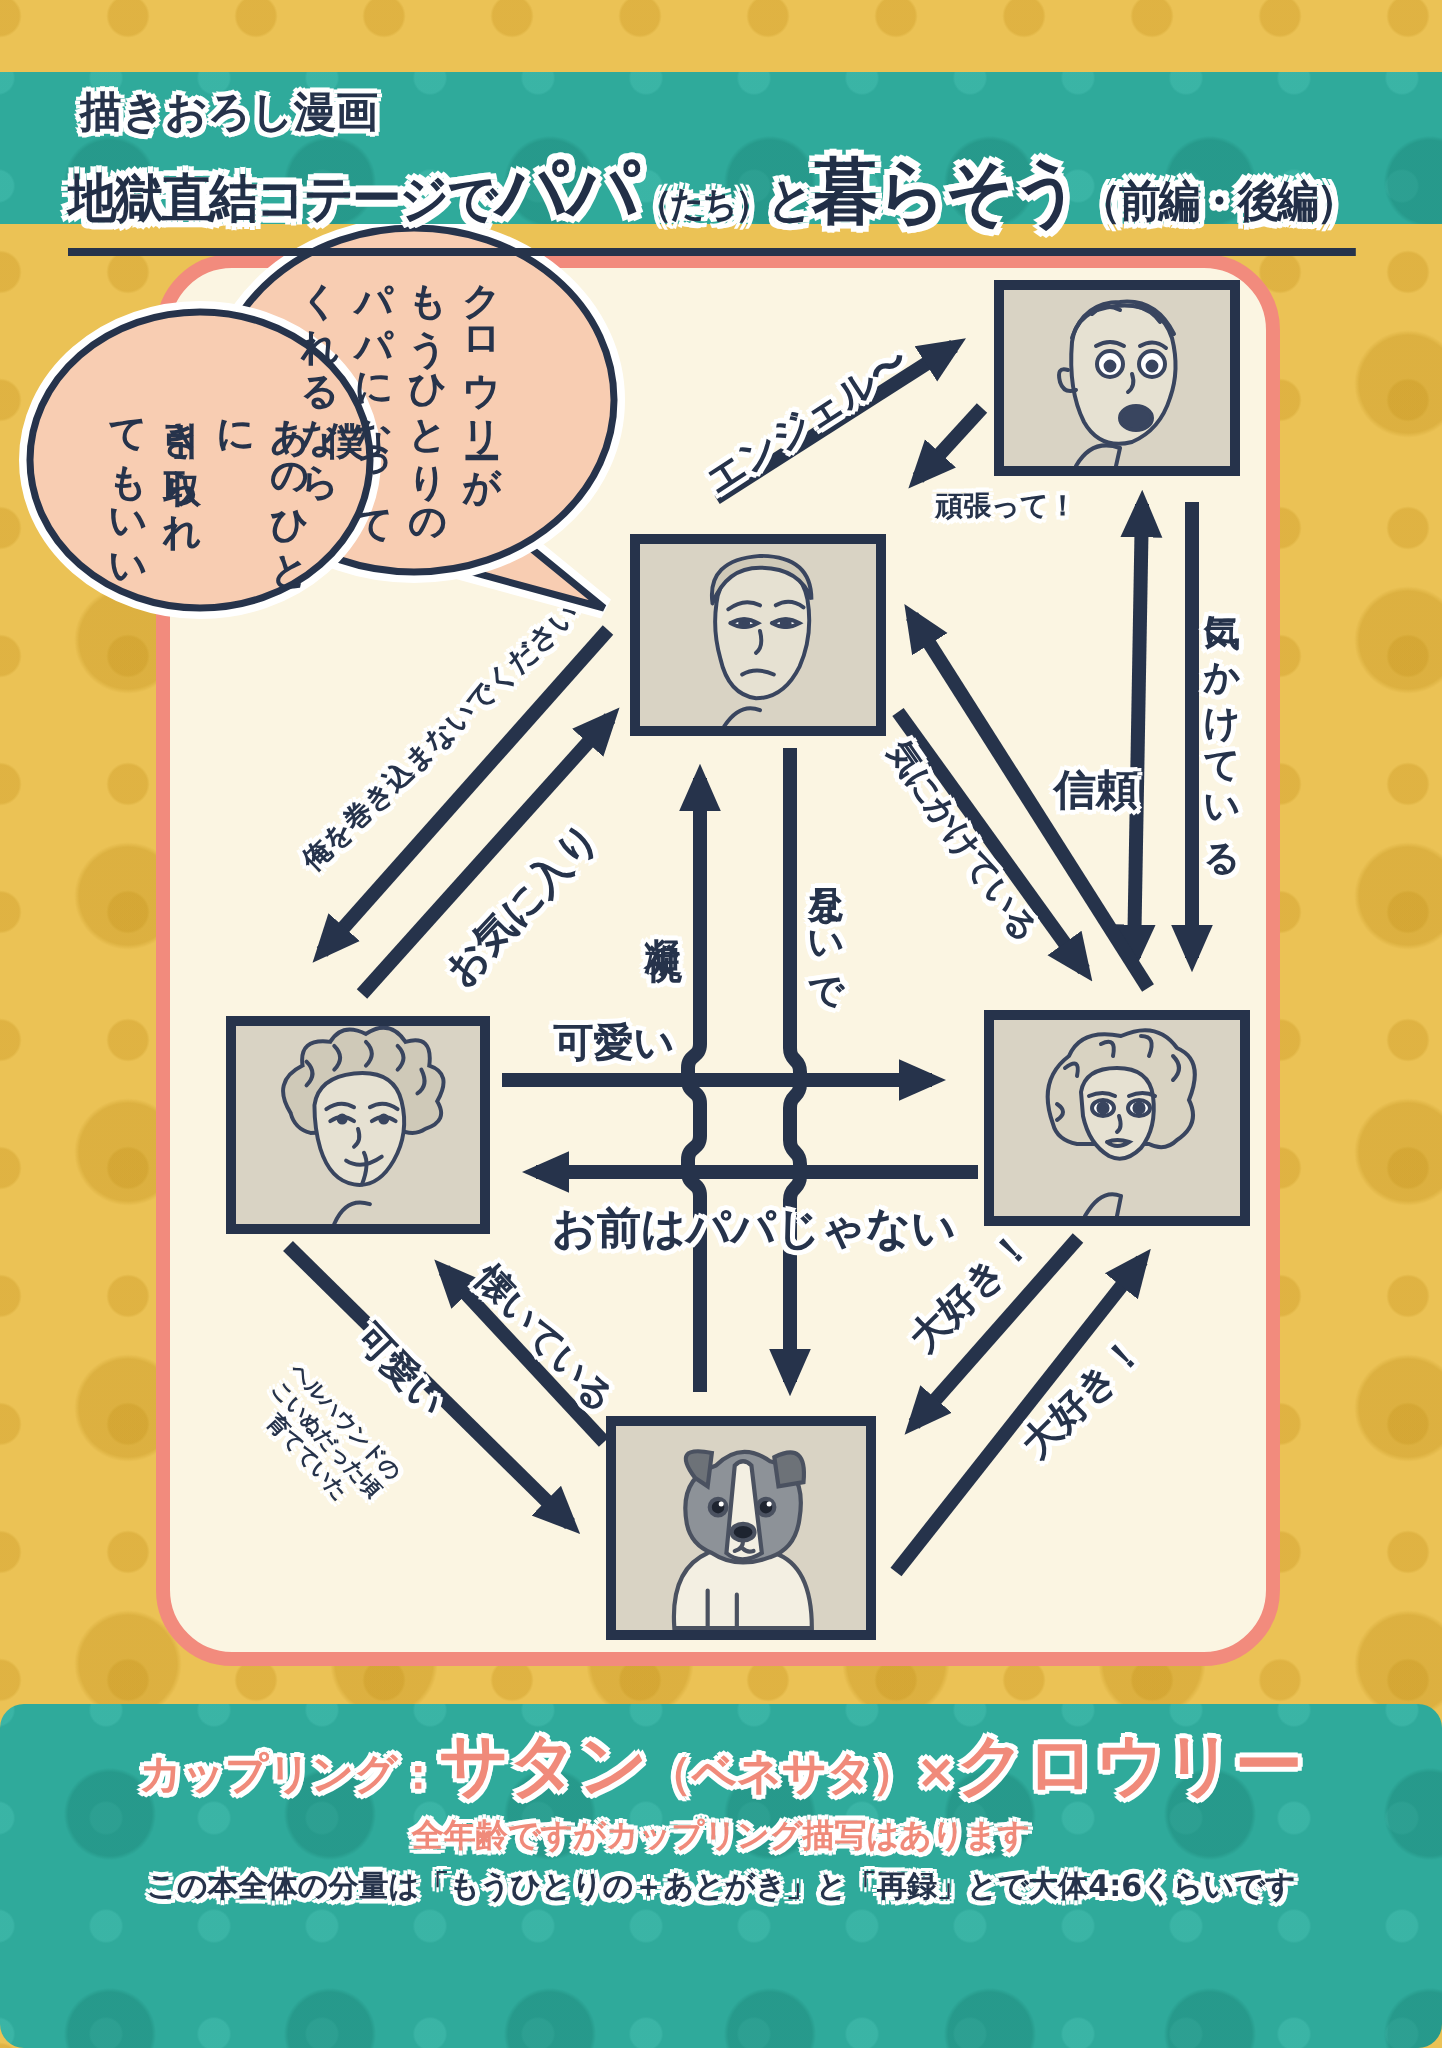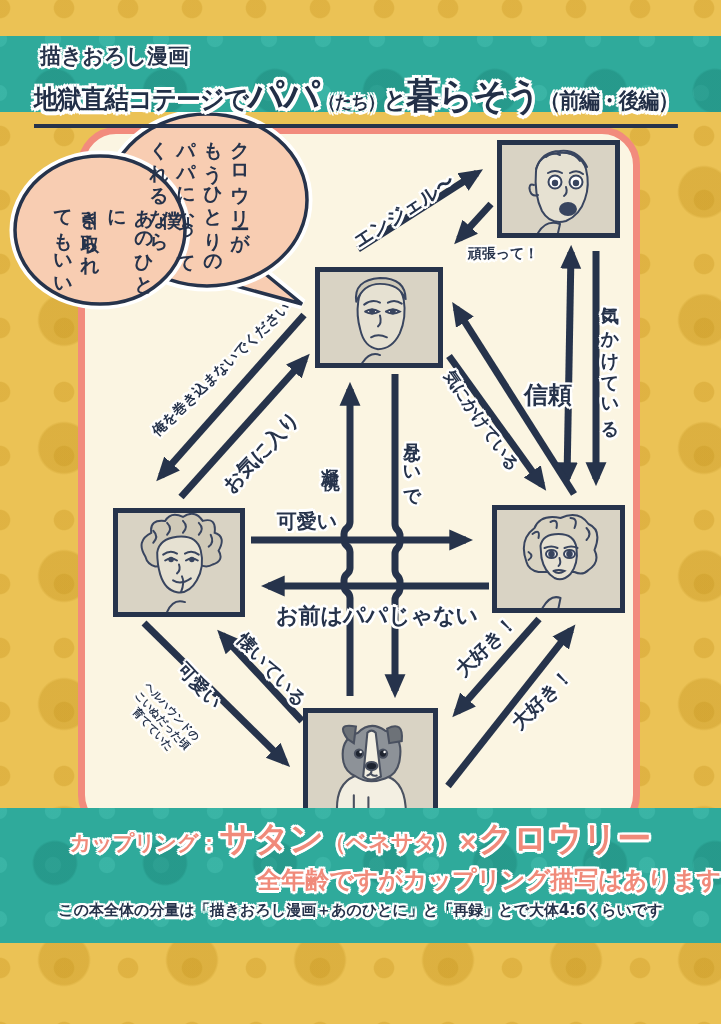--- a/index.html
+++ b/index.html
@@ -12,21 +12,21 @@
     background-size:128px 128px, 64px 64px;
     background-position:0 0, 32px 40px;}
   .teal{position:absolute;left:0;width:721px;background-color:#2faa9b;
     background-image:
       radial-gradient(closest-side, rgba(28,134,121,.45) 0 38%, transparent 42%),
       radial-gradient(closest-side, rgba(70,190,176,.5) 0 28%, transparent 32%);
     background-size:110px 110px, 54px 54px;
     background-position:0 0, 26px 30px;
     z-index:60;}
   .header{top:0;height:76px;margin-top:36px;}
-  .footerband{top:808px;height:135px;text-align:center;}
+  .footerband{top:852px;height:172px;text-align:center;border-radius:12px;}
   .ow{text-shadow:-2px -2px 0 #fff,2px -2px 0 #fff,-2px 2px 0 #fff,2px 2px 0 #fff,
       -2.5px 0 0 #fff,2.5px 0 0 #fff,0 -2.5px 0 #fff,0 2.5px 0 #fff;}
   .ow3{text-shadow:-3px -3px 0 #fff,3px -3px 0 #fff,-3px 3px 0 #fff,3px 3px 0 #fff,
       -3.5px 0 0 #fff,3.5px 0 0 #fff,0 -3.5px 0 #fff,0 3.5px 0 #fff;}
   .tag{position:absolute;top:6px;left:40px;font-size:21px;color:#26334b;}
   .title{position:absolute;top:34px;left:34px;color:#222f47;white-space:nowrap;
          border-bottom:4px solid #26334b;padding-bottom:3px;letter-spacing:-1px;
          transform:scaleX(.94);transform-origin:left center;}
   .t1{font-size:26px;} .tbig{font-size:38px;} .tsm{font-size:18px;}
   .tmid{font-size:24px;} .tbig2{font-size:36px;} .tmid2{font-size:22px;}
@@ -41,21 +41,21 @@
        white-space:pre-line;transform:translate(-50%,-50%);}
   .v{writing-mode:vertical-rl;letter-spacing:2px;}
   .bubsvg{position:absolute;left:0;top:0;z-index:50;}
   .bubtxt{position:absolute;color:#26334b;writing-mode:vertical-rl;
           white-space:pre-line;z-index:51;font-size:19px;line-height:1.42;
           letter-spacing:1px;}
   .intro{position:absolute;left:26px;top:292px;font-size:20px;line-height:1.28;
          color:#28365c;z-index:55;white-space:pre-line;}
   .coupling{margin-top:8px;color:#f08a7a;white-space:nowrap;}
   .cp1{font-size:21px;} .cpn{font-size:34px;} .cpo{font-size:22px;} .cpx{font-size:24px;}
-  .rating{margin-top:2px;font-size:24px;color:#f08a7a;text-align:right;}
+  .rating{margin-top:2px;font-size:16px;color:#f08a7a;}
   .order{margin-top:16px;font-size:18px;color:#26334b;}
   .ratio{margin-top:5px;font-size:15px;color:#26334b;}
   .sub15{font-size:10.5px;line-height:1.25;margin-top:1px;}
   .big15{font-size:18px;}
 </style>
 </head>
 <body>
 
 <div class="page">
 
@@ -178,21 +178,21 @@
         <ellipse cx="61" cy="50" rx="5.5" ry="4" fill="#1e2430"></ellipse>
         <path d="M61,54 Q61,58 57,59 M61,58 Q63,60 66,59"></path>
         <path d="M44,96 L44,78 M58,96 L58,80"></path>
       </g>
     </svg>
   </div>
 
   <div class="lbl ow" style="left:404px;top:211px;font-size:19px;transform:translate(-50%,-50%) rotate(-33deg);">エンジェル〜</div>
   <div class="lbl ow" style="left:503px;top:254px;font-size:14px;">頑張って！</div>
   <div class="lbl ow v" style="left:610px;top:362px;font-size:18px;">気にかけている</div>
-  <div class="lbl ow" style="left:548px;top:396px;font-size:24px;">信頼</div>
+  <div class="lbl ow" style="left:548px;top:396px;font-size:21px;">信頼</div>
   <div class="lbl ow" style="left:481px;top:421px;font-size:16.5px;transform:translate(-50%,-50%) rotate(55deg);">気にかけている</div>
   <div class="lbl ow" style="left:261px;top:452px;font-size:20px;transform:translate(-50%,-50%) rotate(-47deg);">お気に入り</div>
   <div class="lbl ow" style="left:221px;top:369px;font-size:14px;transform:translate(-50%,-50%) rotate(-44deg);white-space:nowrap;">俺を巻き込まないでください</div>
   <div class="lbl ow v" style="left:331px;top:456px;font-size:19px;">凝視</div>
   <div class="lbl ow v" style="left:412px;top:464px;font-size:18px;">見ないで</div>
   <div class="lbl ow" style="left:307px;top:521px;font-size:20px;">可愛い</div>
   <div class="lbl ow" style="left:377px;top:616px;font-size:22px;white-space:nowrap;">お前はパパじゃない</div>
   <div class="lbl ow" style="left:486px;top:646px;font-size:19px;transform:translate(-50%,-50%) rotate(-45deg);">大好き！</div>
   <div class="lbl ow" style="left:542px;top:699px;font-size:19px;transform:translate(-50%,-50%) rotate(-45deg);">大好き！</div>
   <div class="lbl ow" style="left:272px;top:670px;font-size:18px;transform:translate(-50%,-50%) rotate(47deg);">懐いている</div>
@@ -219,16 +219,16 @@
 くれるなら</div>
   <div class="bubtxt" style="left:50px;top:196px;height:110px;">僕
 あのひとに
 引き取られ
 てもいい</div>
 
 
   <div class="teal footerband">
     <div class="coupling ow"><span class="cp1">カップリング：</span><span class="cpn">サタン</span><span class="cpo">（ベネサタ）</span><span class="cpx">×</span><span class="cpn">クロウリー</span></div>
     <div class="rating ow">全年齢ですがカップリング描写はあります</div>
-    <div class="ratio ow">この本全体の分量は「描きおろし漫画＋あのひとに」と「再録」とで大体4:6くらいです</div>
+    <div class="ratio ow">この本全体の分量は「もうひとりの＋あとがき」と「再録」とで大体4:6くらいです</div>
   </div>
 
 </div>
 
 </body></html>

